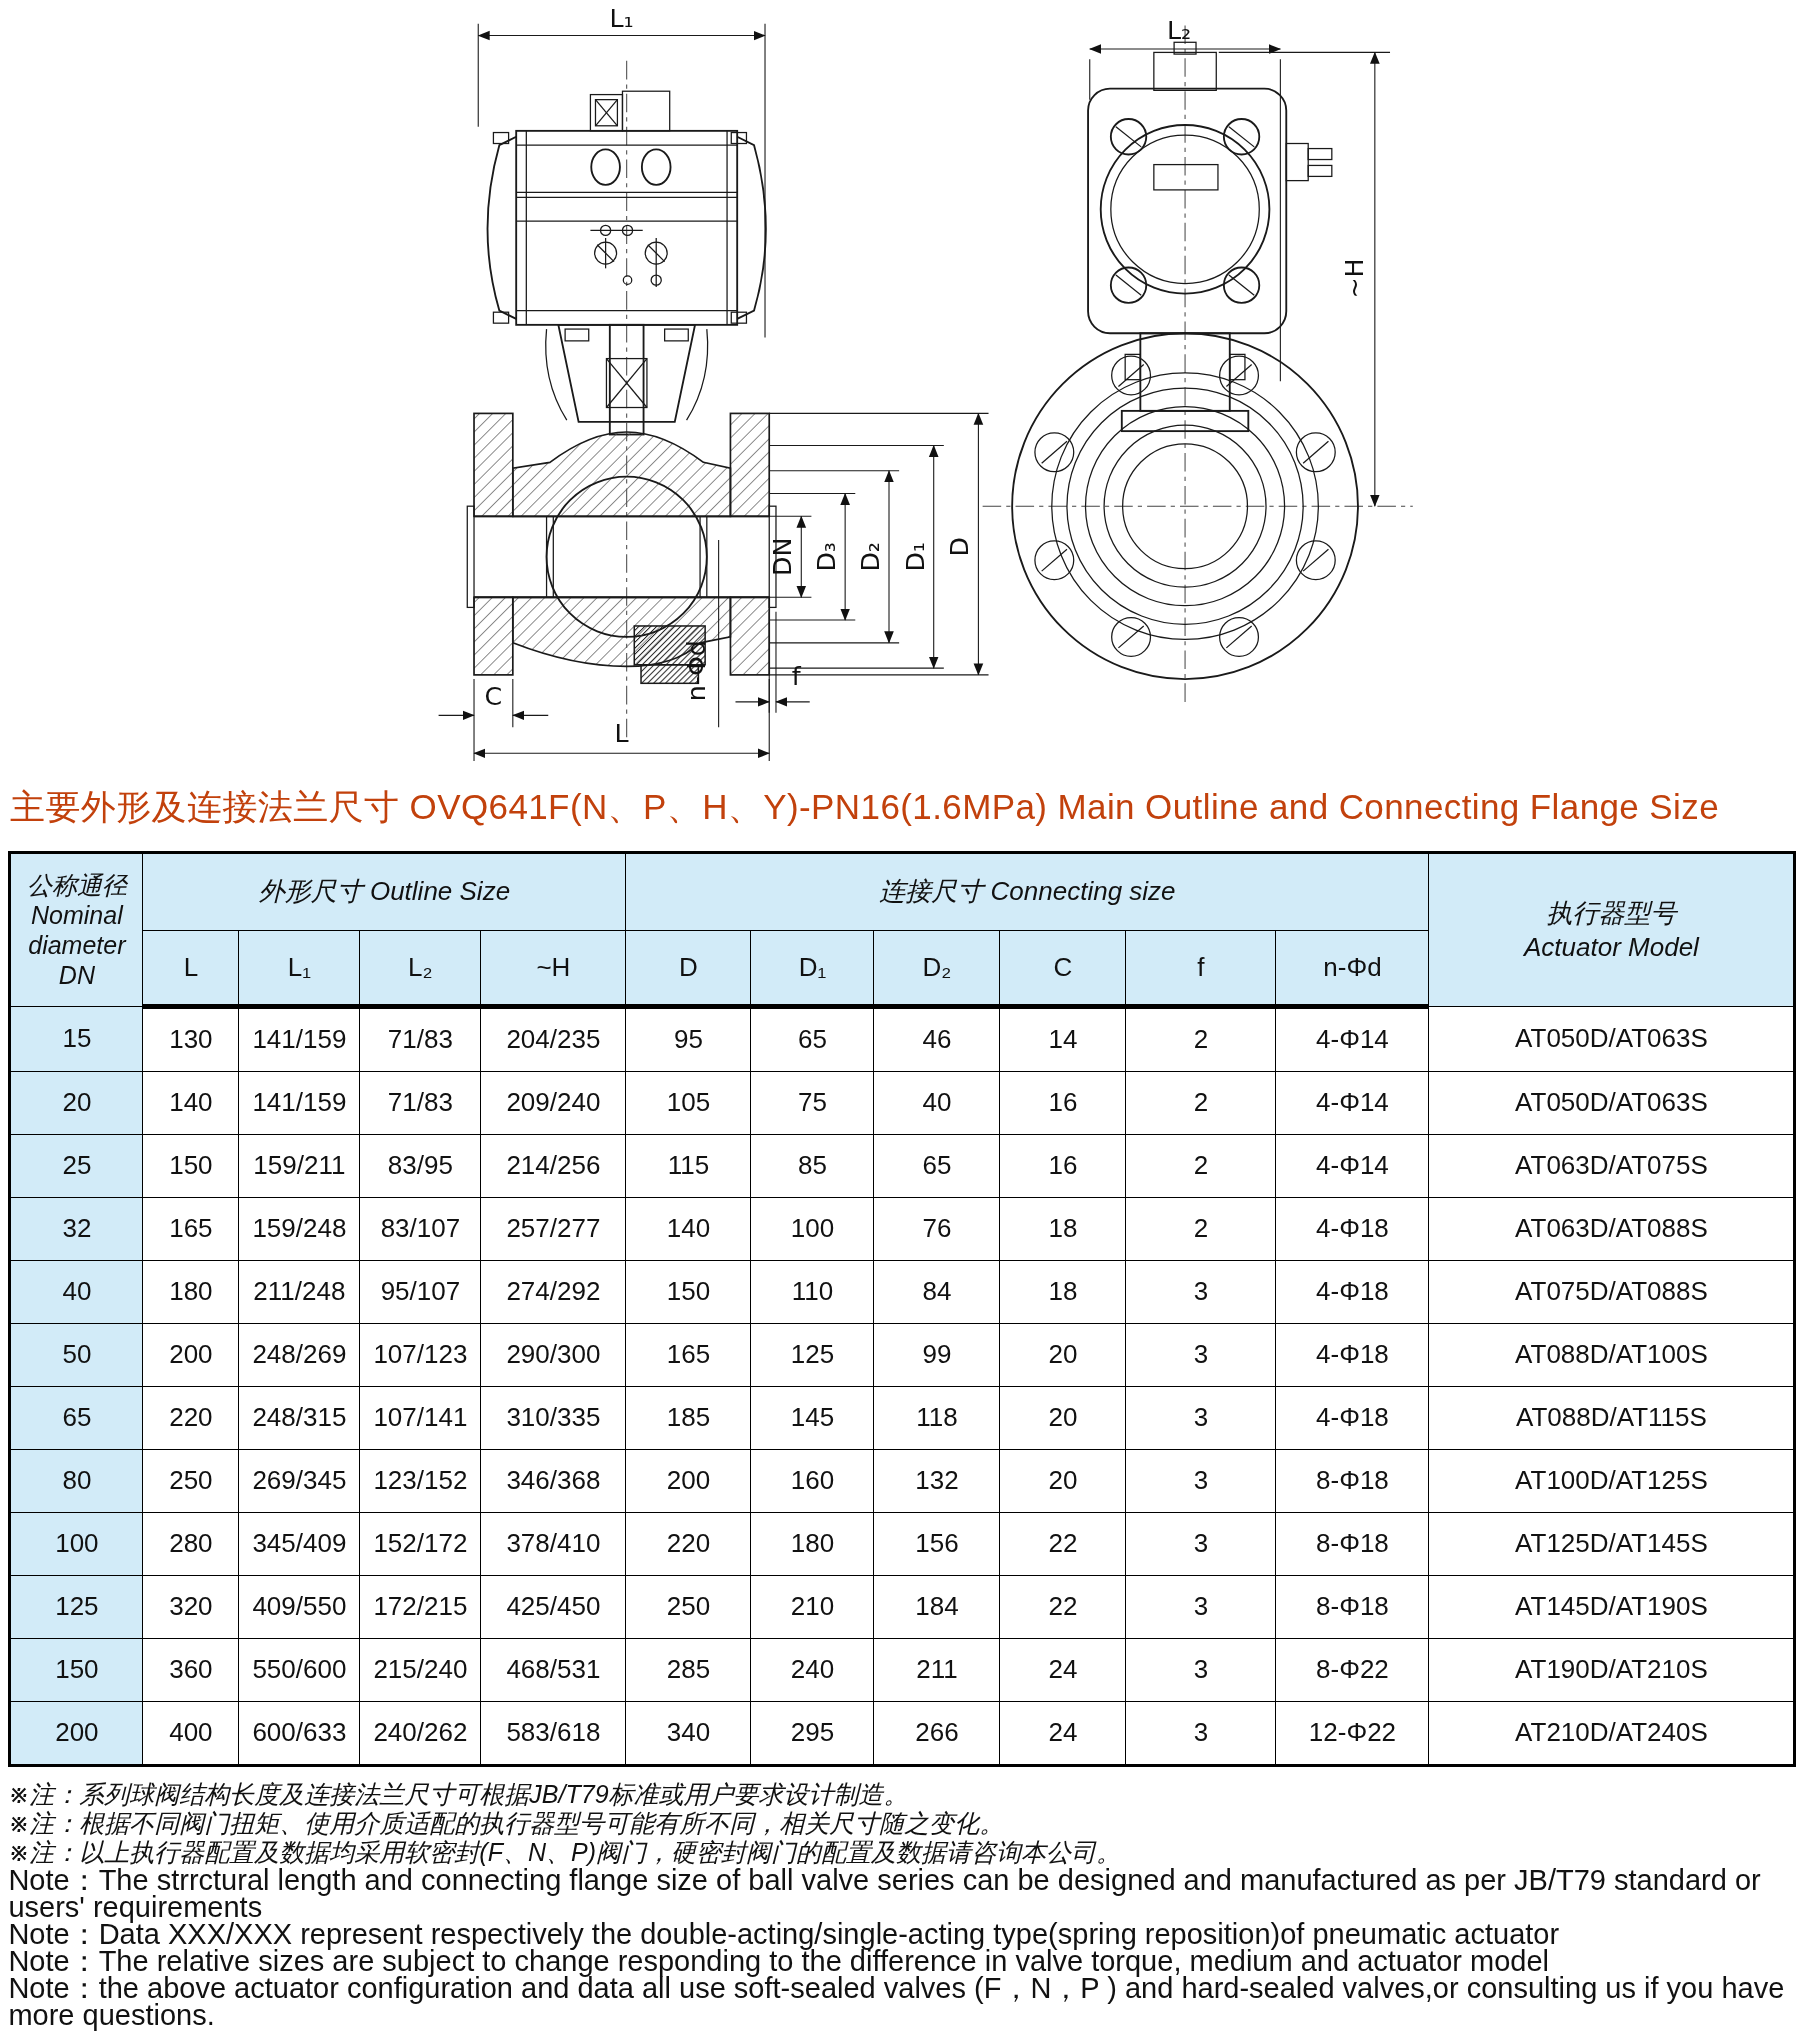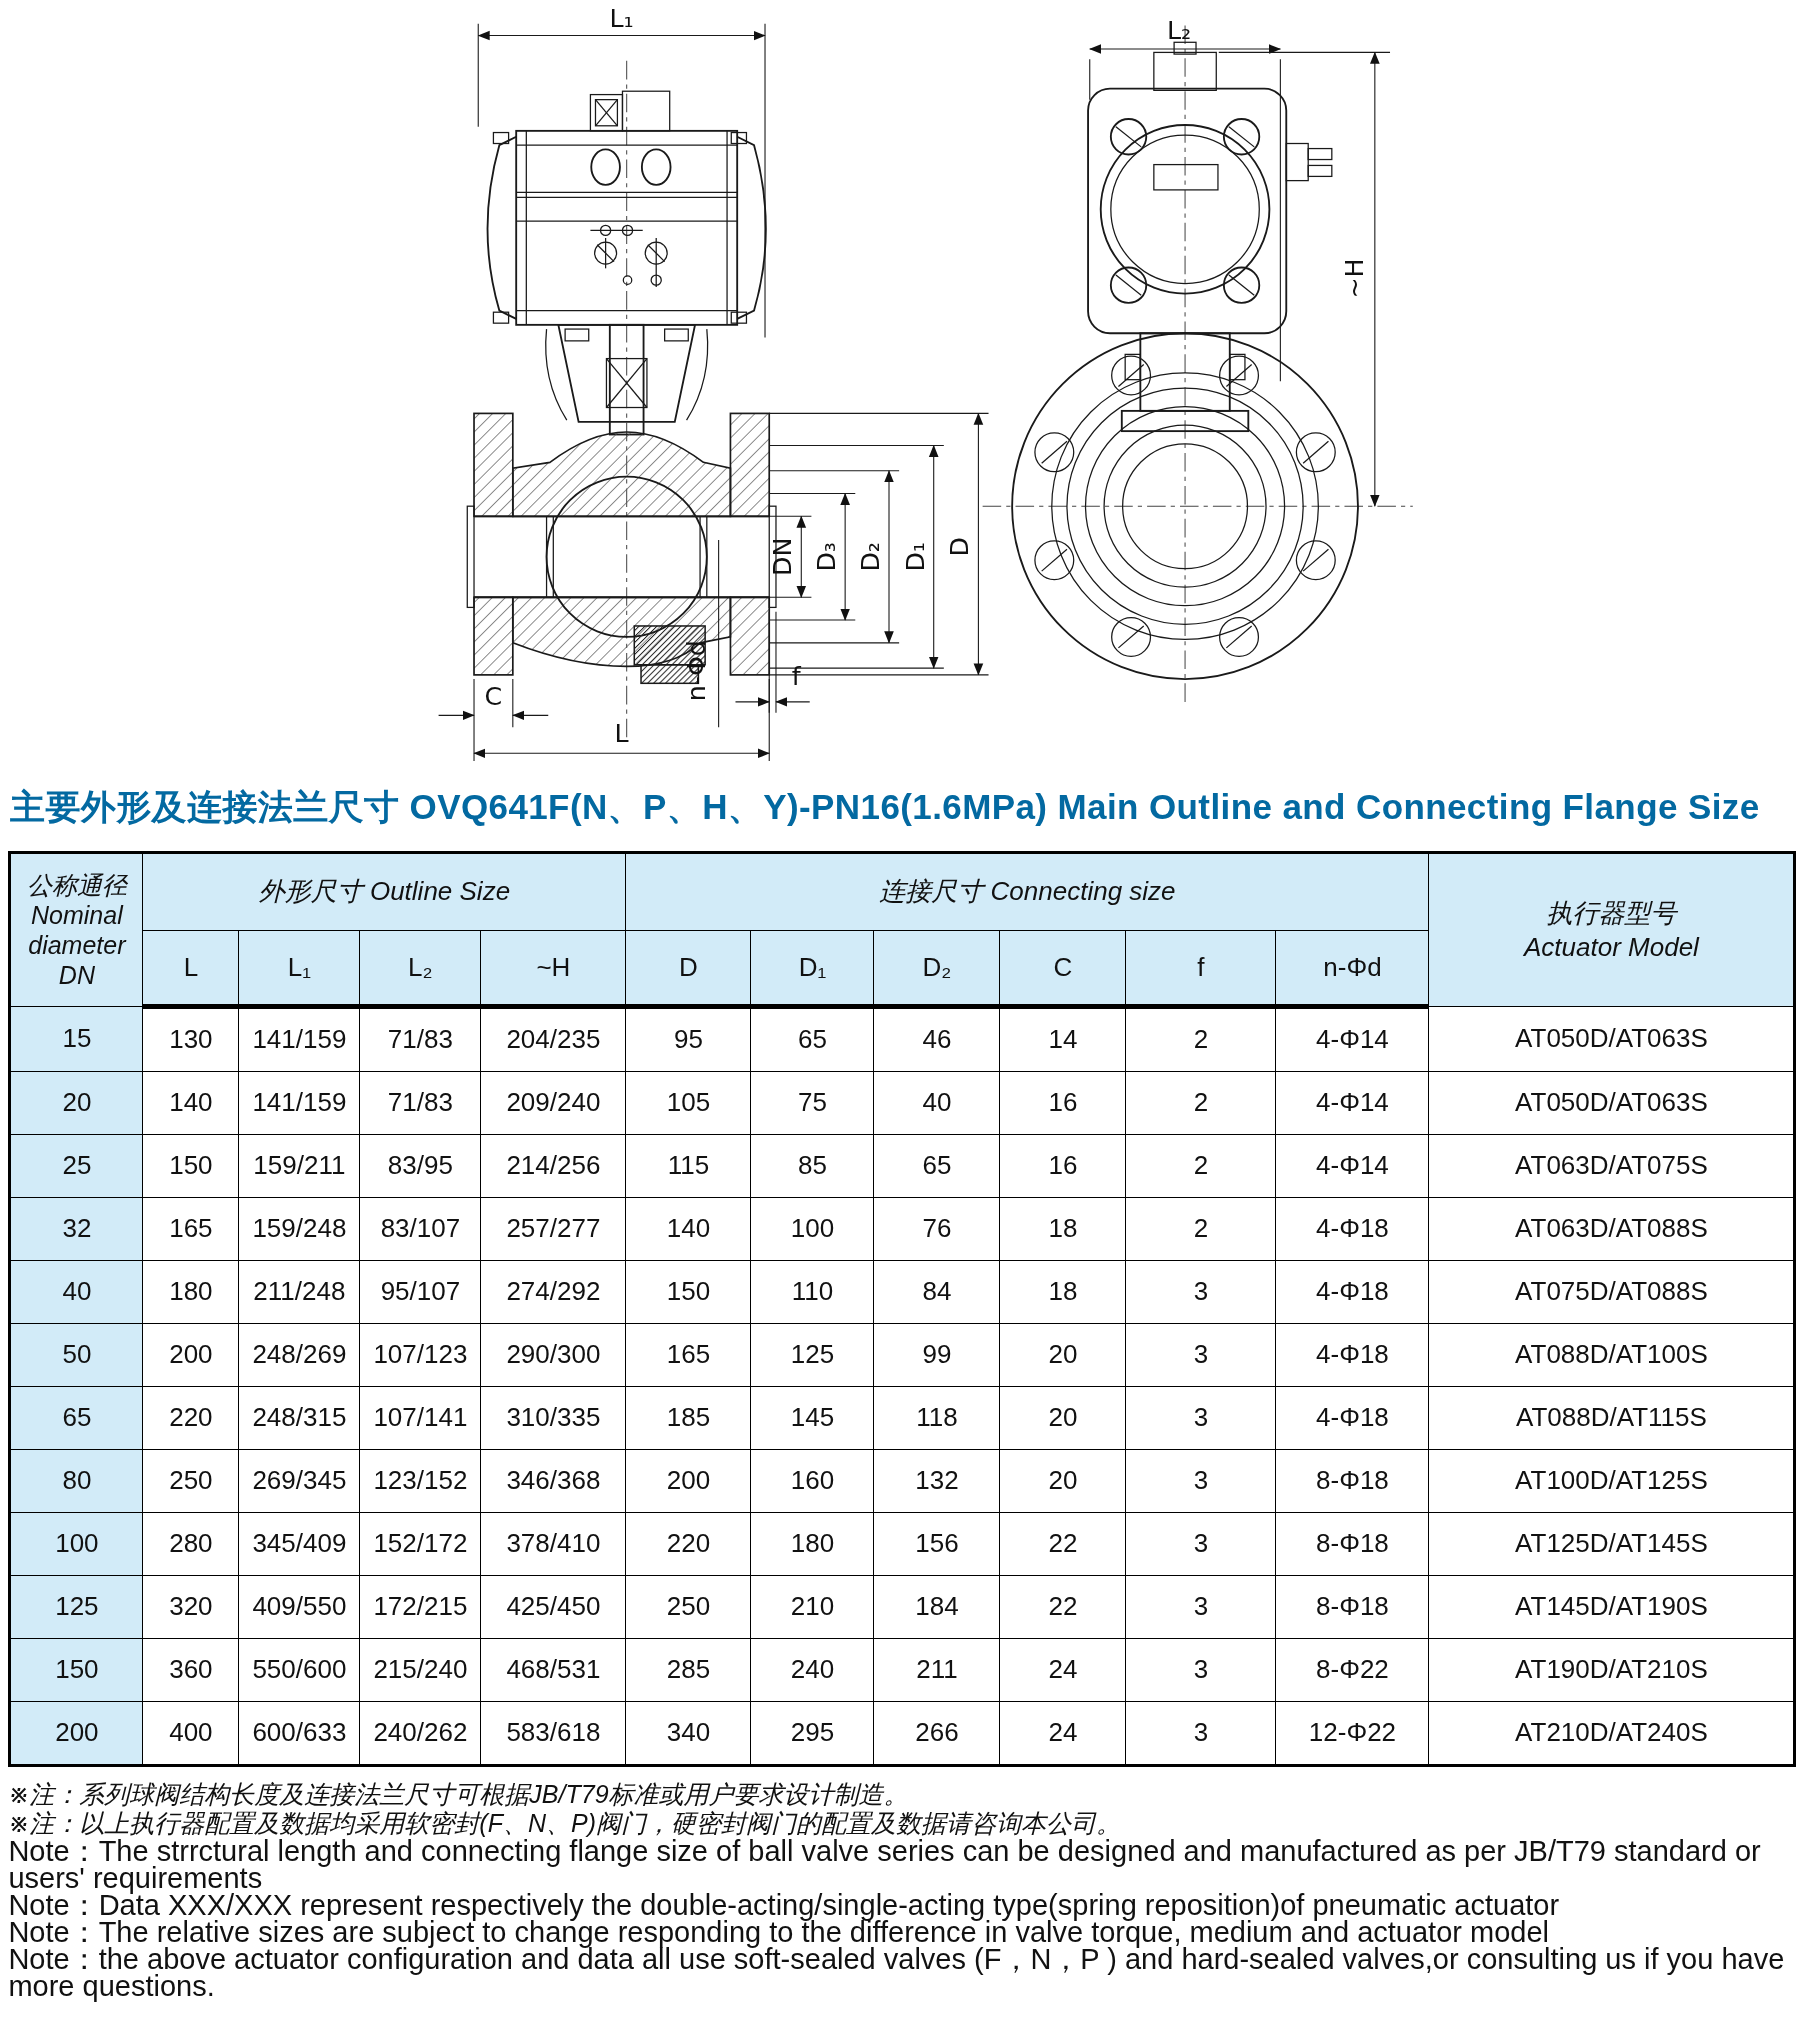--- a/index.html
+++ b/index.html
@@ -8,21 +8,21 @@
   
   .drawings{display:block;}
   svg .ln{stroke:#1a1a1a;stroke-width:2.2;fill:none;}
   svg .thin{stroke:#1a1a1a;stroke-width:1.5;fill:none;}
   svg .dim{stroke:#1a1a1a;stroke-width:1.3;fill:none;}
   svg .cl{stroke:#444;stroke-width:1.2;fill:none;stroke-dasharray:22 6 5 6;}
   svg .hatchfill{fill:url(#h1);stroke:#1a1a1a;stroke-width:2;}
   svg .darkfill{fill:url(#h2);stroke:#1a1a1a;stroke-width:1.8;}
   svg text{font-family:"DejaVu Sans","Liberation Sans",sans-serif;font-size:30px;fill:#111;}
   
-  .title{margin:11.8px 8.4px 20px 10px;font-size:35px;font-weight:bold;color:#0369a1;letter-spacing:0.4px;}
+  .title{margin:11.8px 8.4px 20px 10px;font-size:35px;font-weight:normal;color:#c2410c;letter-spacing:0.4px;}
   
   table{border-collapse:collapse;margin:0 8.4px;width:1788px;table-layout:fixed;
         font-size:26px;text-align:center;}
   th,td{border:1.7px solid #000;padding:0;}
   table{border:3.4px solid #000;}
   thead th{background:#d2ebf8;font-weight:normal;height:73px;}
   thead tr.grp th{height:76px;font-style:italic;}
   thead tr.sub th{border-bottom:5px solid #000;}
   th.dn-head{white-space:pre-line;line-height:30px;font-size:25px;}
   th.act-head{white-space:pre-line;line-height:34px;}
@@ -448,20 +448,21 @@
           <td>24</td>
           <td>3</td>
           <td>12-Φ22</td>
           <td>AT210D/AT240S</td>
         </tr>
       </tbody>
   </table>
 
   <div class="notes">
       <div class="note cn">※注：系列球阀结构长度及连接法兰尺寸可根据JB/T79标准或用户要求设计制造。</div>
+      <div class="note cn">※注：根据不同阀门扭矩、使用介质适配的执行器型号可能有所不同，相关尺寸随之变化。</div>
       <div class="note cn">※注：以上执行器配置及数据均采用软密封(F、N、P)阀门，硬密封阀门的配置及数据请咨询本公司。</div>
       <div class="note en">Note：The strrctural length and connecting flange size of ball valve series can be designed and manufactured as per JB/T79 standard or users' requirements</div>
       <div class="note en">Note：Data XXX/XXX represent respectively the double-acting/single-acting type(spring reposition)of pneumatic actuator</div>
       <div class="note en">Note：The relative sizes are subject to change responding to the difference in valve torque, medium and actuator model</div>
       <div class="note en">Note：the above actuator  configuration and data  all use soft-sealed valves (F，N，P ) and  hard-sealed valves,or consulting us if you have more questions.</div>
     </div>
 
 </div>
 
 

